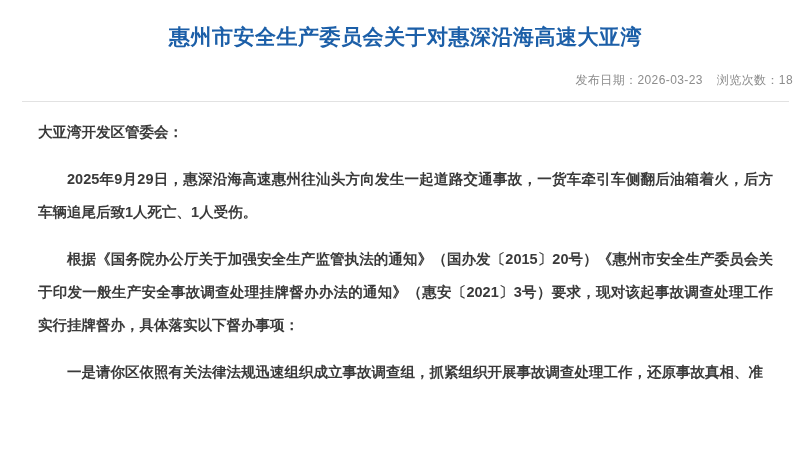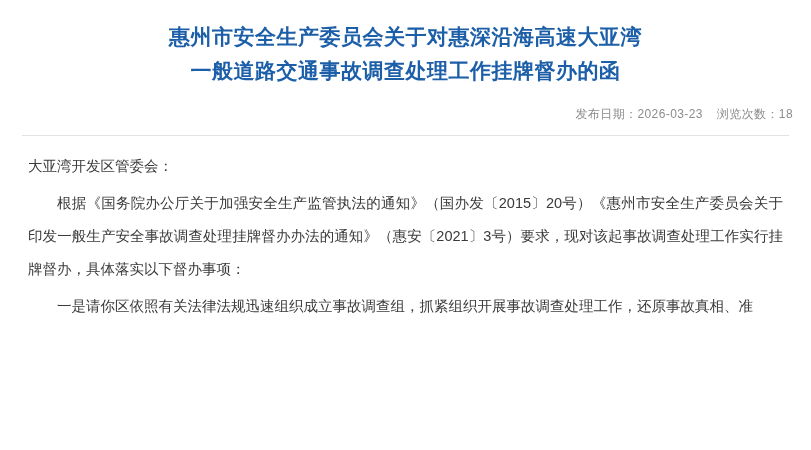--- a/index.html
+++ b/index.html
@@ -55,41 +55,42 @@
   .body-text {
     margin-top: 14px;
     padding: 0 6px;
     font-size: 14.5px;
     line-height: 33px;
     color: #3a3a3a;
     text-align: justify;
     font-family: "Liberation Sans", sans-serif;
   }
   .body-text p {
-    margin: 4px;
+    margin: 14px;
+    font-weight: bold;
   }
   .indent {
     text-indent: 2em;
   }
 </style>
 </head>
 <body>
 
 <div class="page">
 
   <div class="doc-title">
     <span class="line">惠州市安全生产委员会关于对惠深沿海高速大亚湾</span>
-    <span class="line">一般道路交通事故调查处理工作挂牌督办的函</span>
   </div>
 
   <div class="meta">
     <span>发布日期：</span><span>2026-03-23</span><span class="sep"></span><span>浏览次数：</span><span>18</span>
   </div>
 
   <div class="divider"></div>
 
   <div class="body-text">
     <p>大亚湾开发区管委会：</p>
+    <p class="indent">2025年9月29日，惠深沿海高速惠州往汕头方向发生一起道路交通事故，一货车牵引车侧翻后油箱着火，后方车辆追尾后致1人死亡、1人受伤。</p>
     <p class="indent">根据《国务院办公厅关于加强安全生产监管执法的通知》（国办发〔2015〕20号）《惠州市安全生产委员会关于印发一般生产安全事故调查处理挂牌督办办法的通知》（惠安〔2021〕3号）要求，现对该起事故调查处理工作实行挂牌督办，具体落实以下督办事项：</p>
     <p class="indent">一是请你区依照有关法律法规迅速组织成立事故调查组，抓紧组织开展事故调查处理工作，还原事故真相、准</p>
   </div>
 
 </div>
 
 </body></html>

